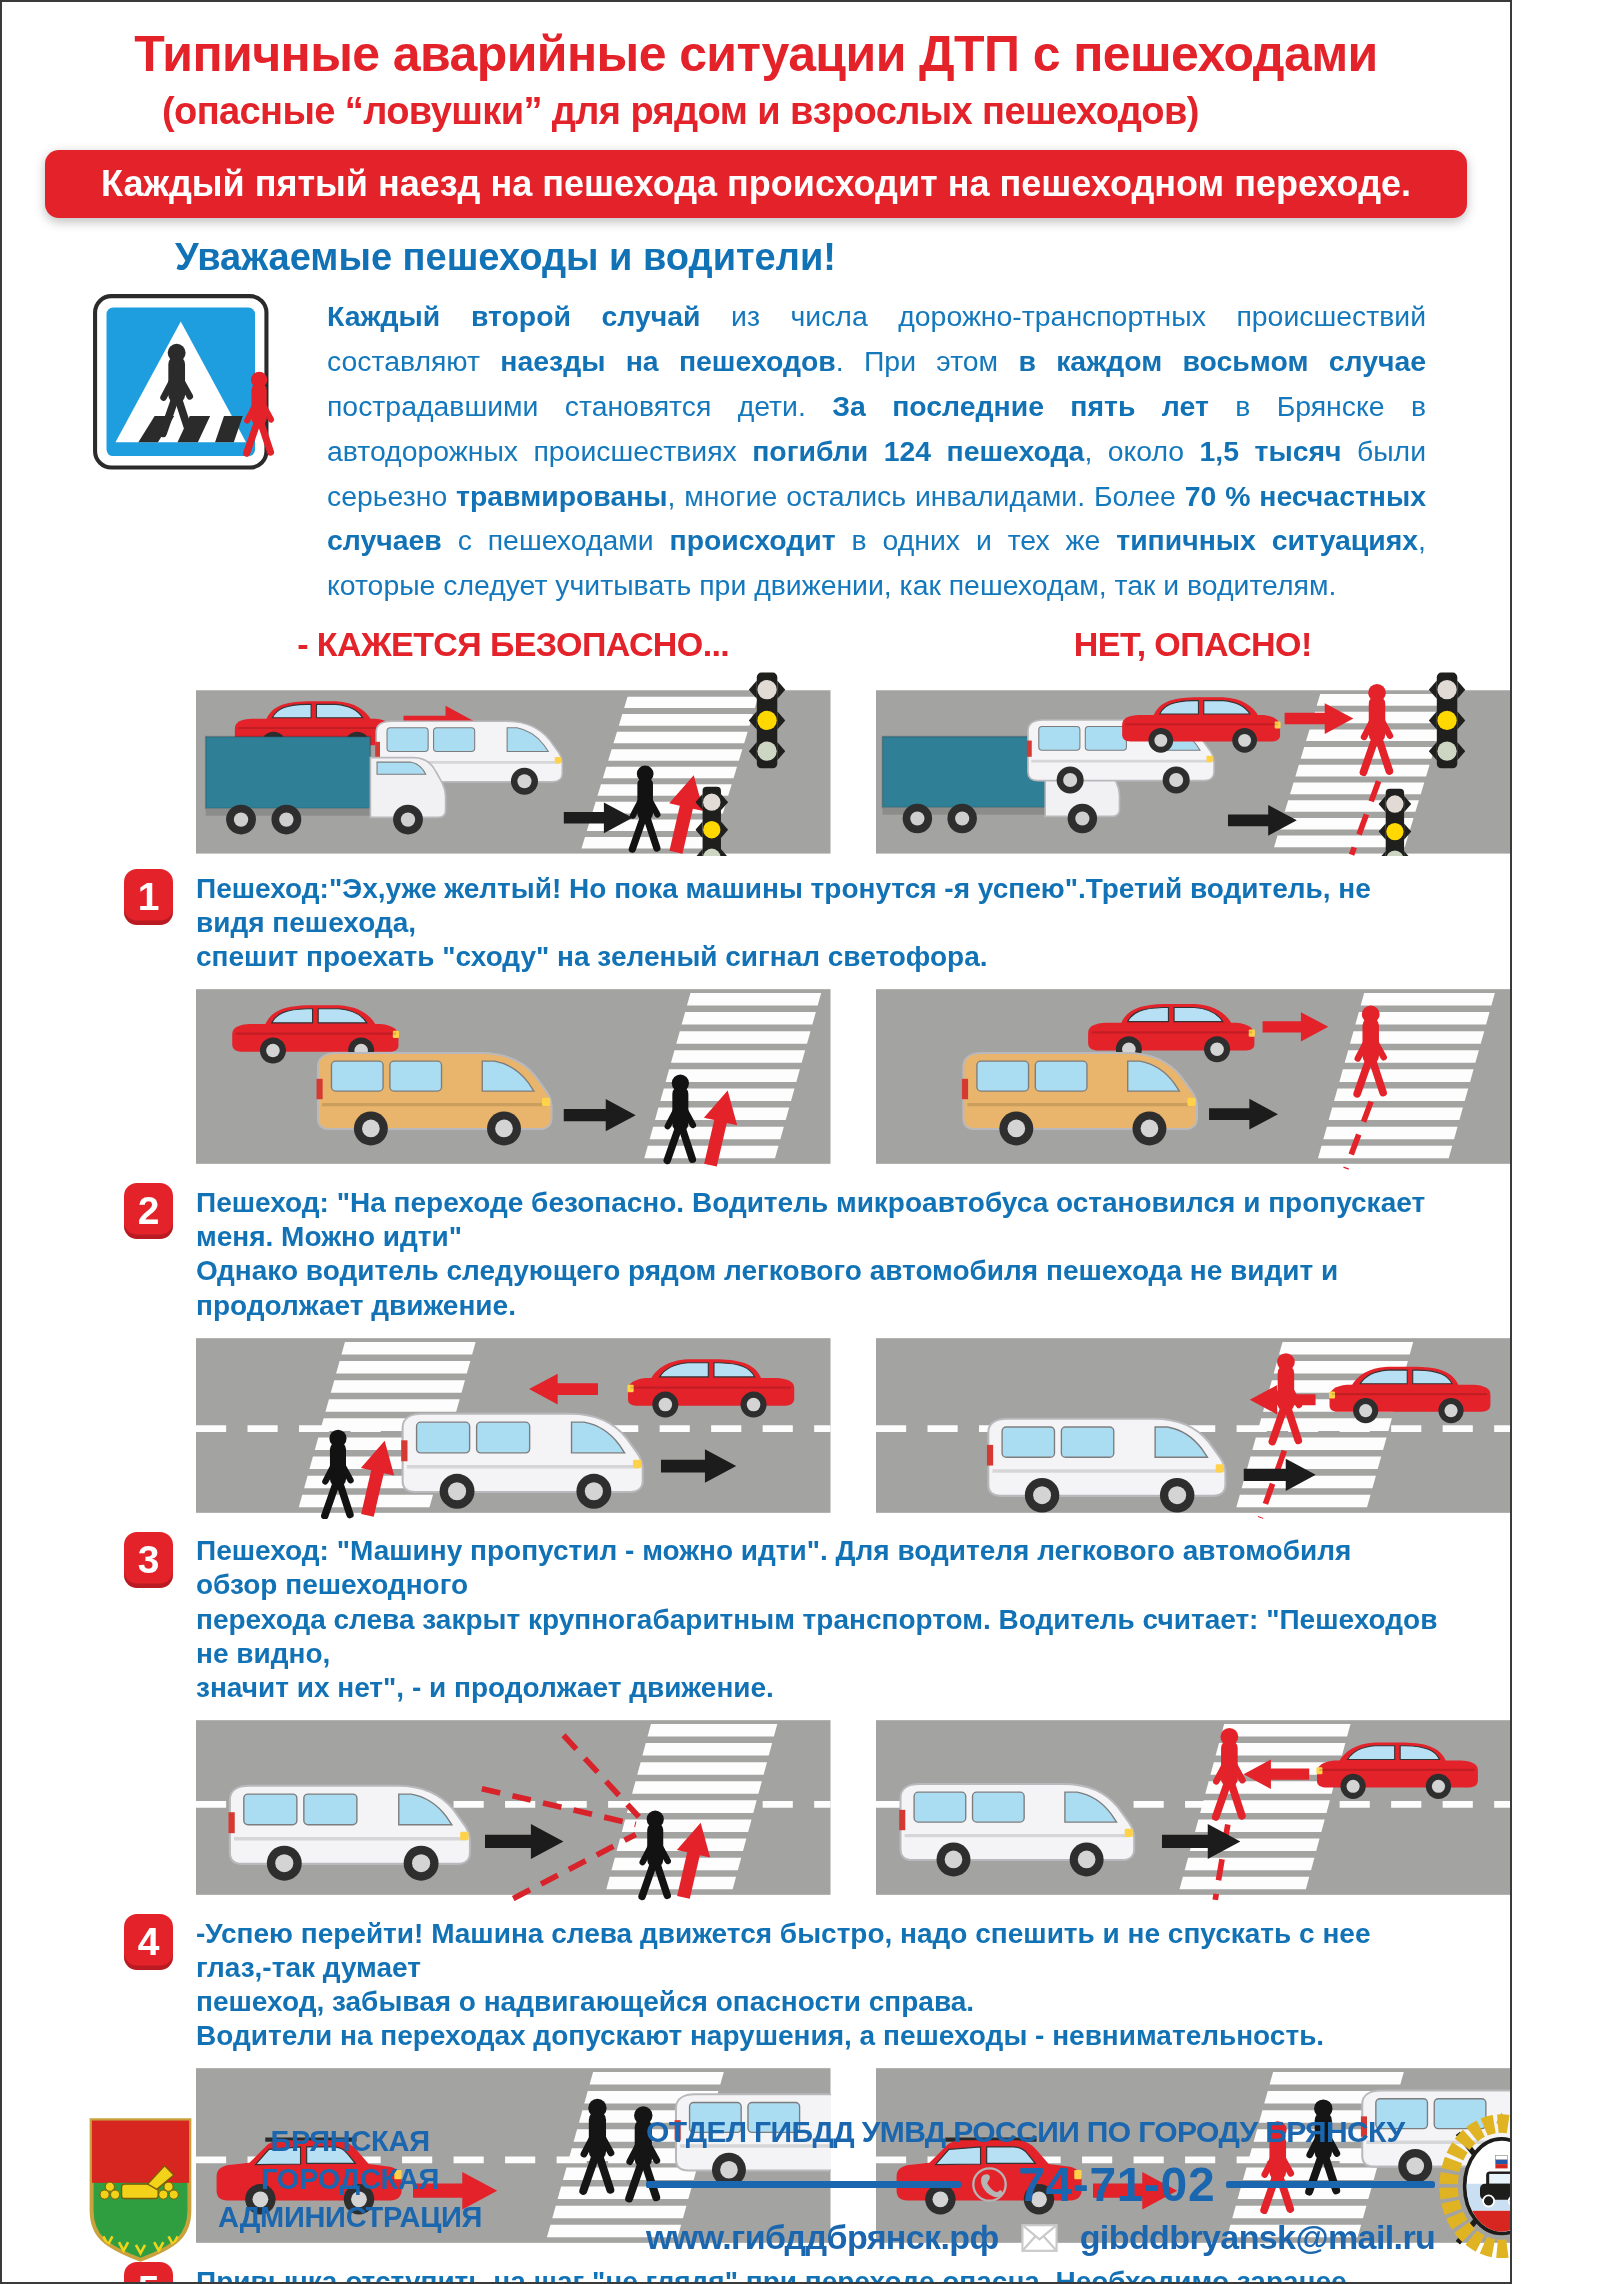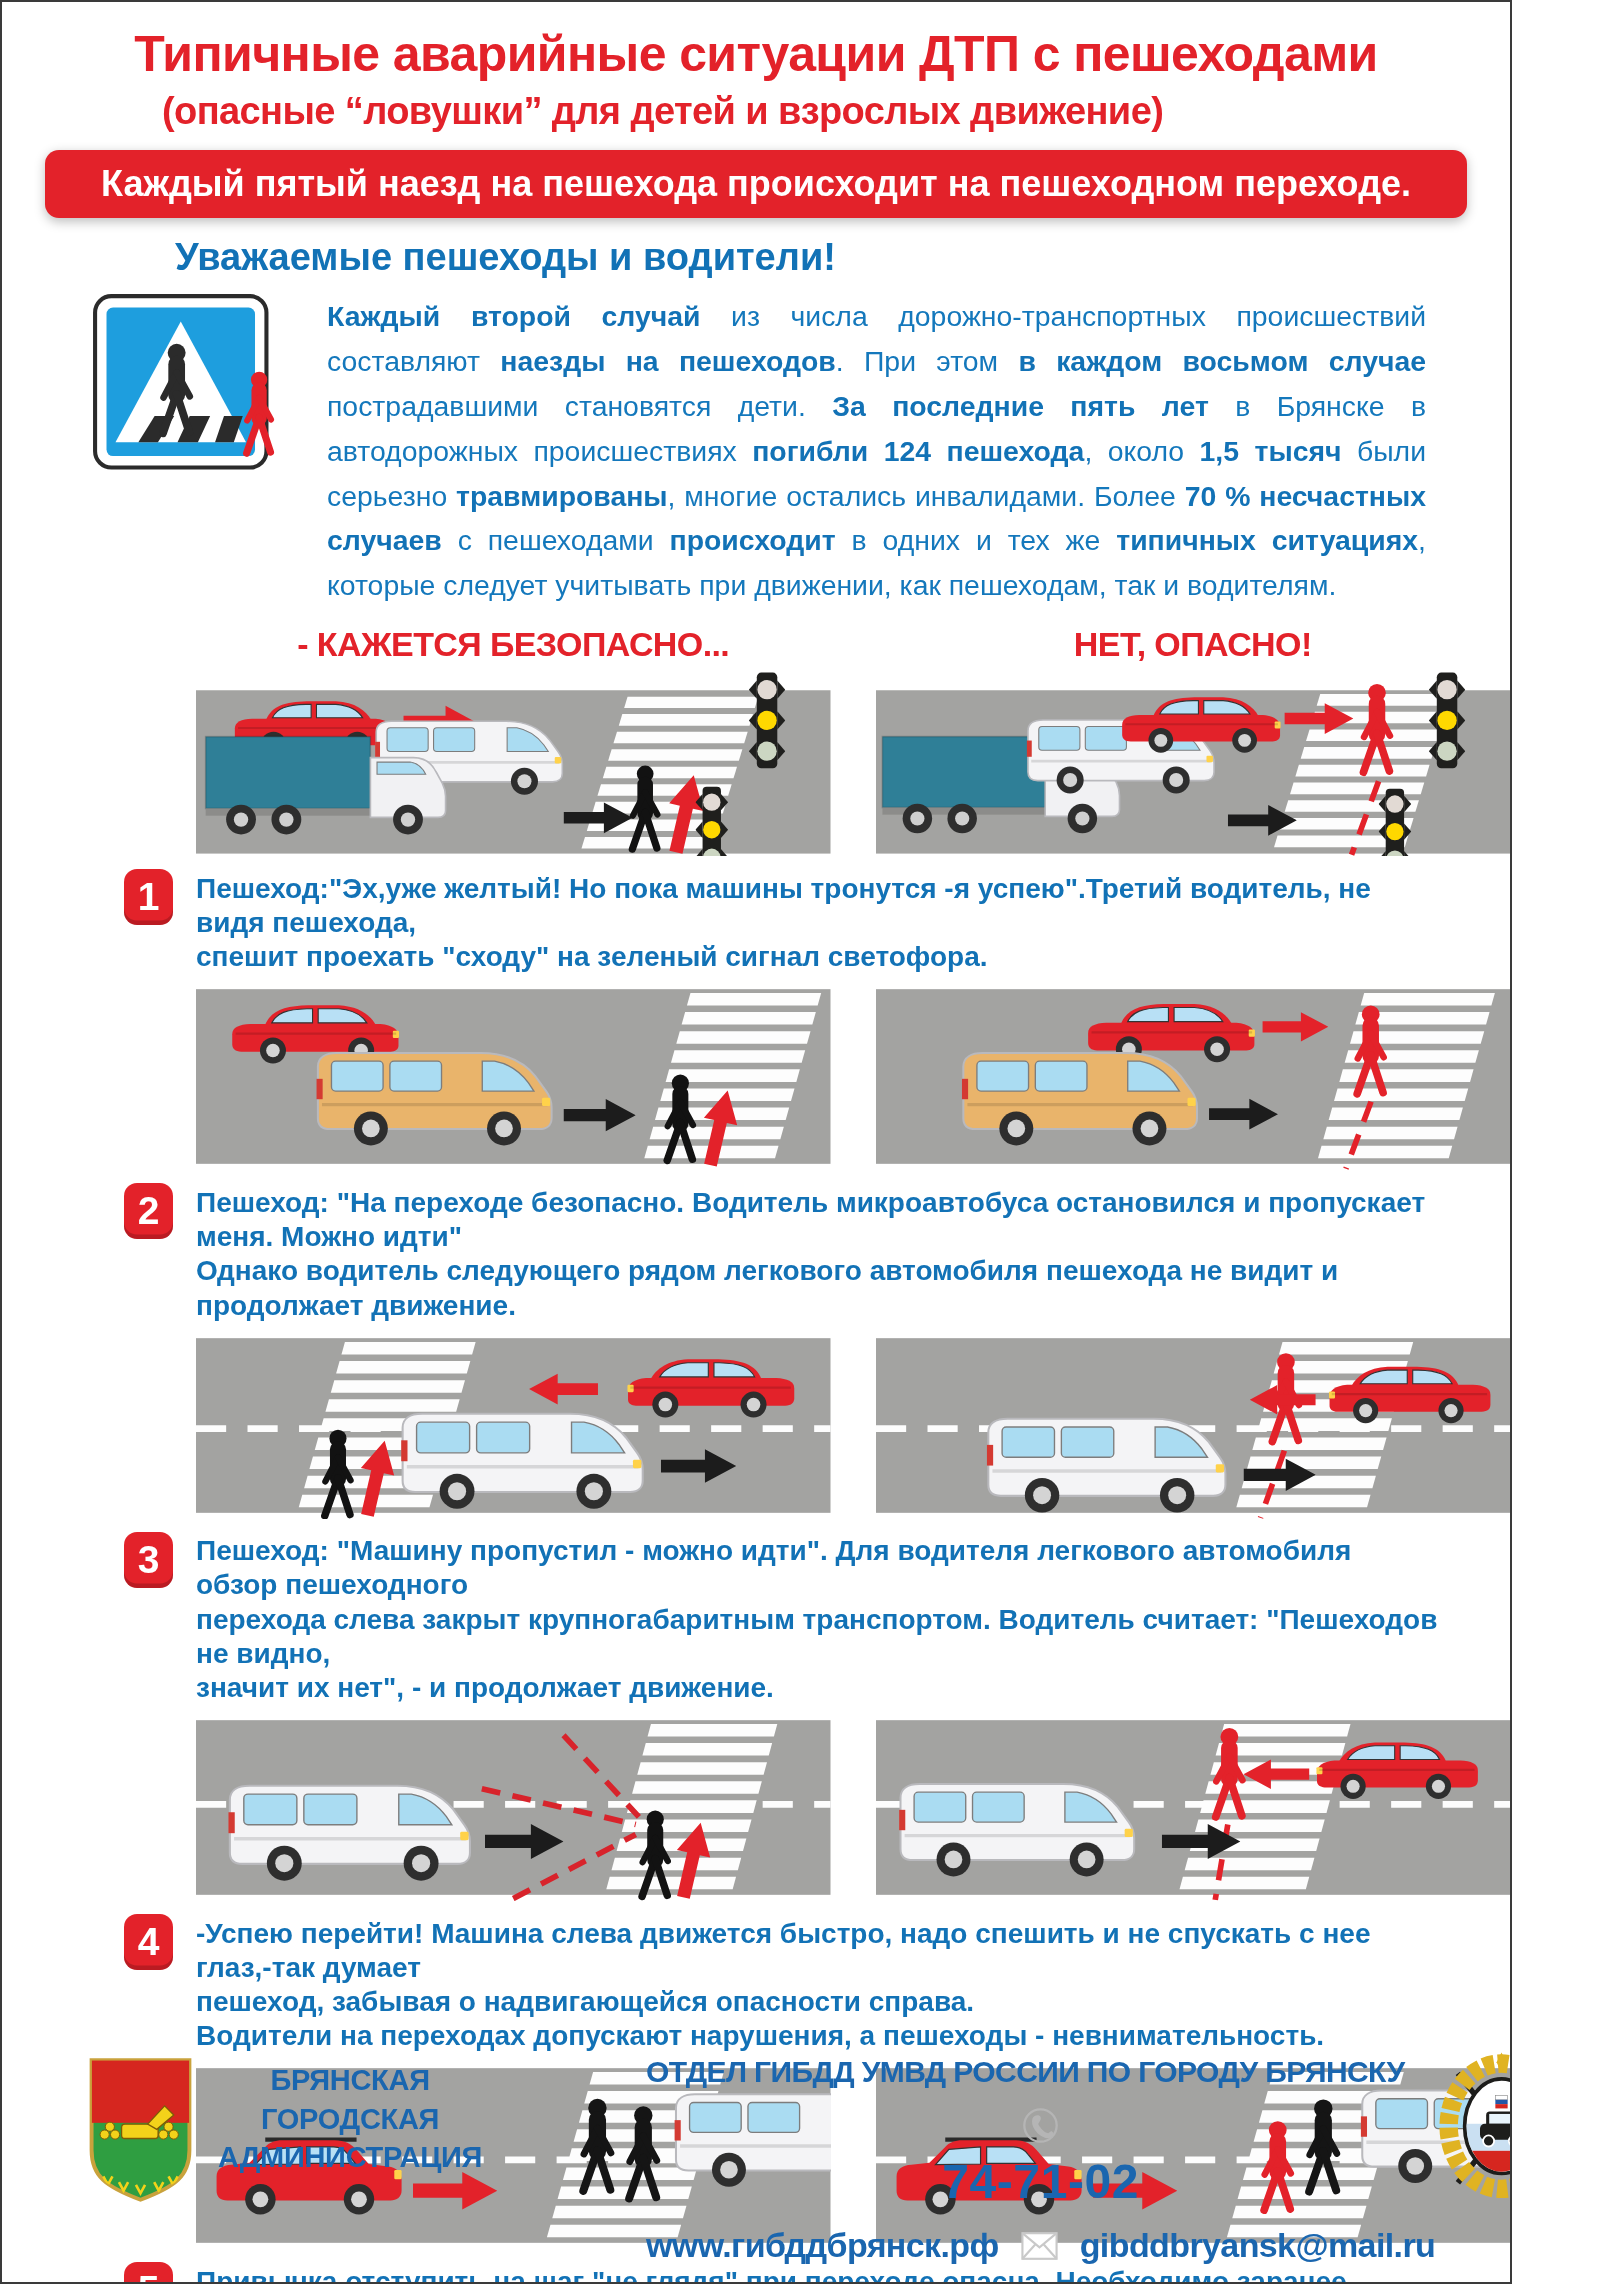--- a/index.html
+++ b/index.html
@@ -37,21 +37,21 @@
   }
   .caption p{margin:2.6px 0 0 0;color:#1272b6;font-weight:bold;font-size:28px;line-height:1.22;}
   
   .footer{position:absolute;left:0;right:0;bottom:17px;display:flex;align-items:flex-start;padding:0 56px 0 83px;}
   .footer-left{display:flex;gap:22px;align-items:flex-start;}
   .coat-wrap{width:111px;height:150px;flex:none;}
   .org{color:#1a66af;font-weight:bold;font-size:29px;line-height:1.32;margin-top:6.5px;letter-spacing:-0.3px;text-align:center;}
   .footer-right{margin-left:auto;display:flex;gap:2px;align-items:flex-start;width:808px;}
   .fr-text{flex:1;color:#1a66af;}
   .fr-title{font-weight:bold;font-size:30px;letter-spacing:-0.6px;white-space:nowrap;}
-  .phone-row{display:flex;align-items:center;gap:10.3px;margin-top:7.8px;flex-direction:column;}
+  .phone-row{display:flex;align-items:center;gap:10.3px;margin-top:7.8px;}
   .phone-line{height:7.1px;background:#1a66af;border-radius:2.6px;}
   .pl-left{flex:1.5;}
   .pl-right{flex:1;}
   .phone-num{font-size:48px;font-weight:bold;letter-spacing:0.6px;}
   .ph-ic{width:37px;height:37px;flex:none;}
   .urls{display:flex;align-items:center;gap:22px;margin-top:6.5px;font-size:34px;font-weight:bold;letter-spacing:-0.6px;}
   .env-ic{width:37px;height:30px;flex:none;}
   .emblem-wrap{width:129px;height:152px;flex:none;margin-top:-3.9px;}
   .hidden-defs{position:absolute;width:0;height:0;overflow:hidden;}
 </style>
@@ -193,21 +193,21 @@
         <circle cx="84" cy="146" r="9" fill="#1d1d1b" stroke="#ffffff" stroke-width="3"></circle>
         <circle cx="126" cy="146" r="9" fill="#1d1d1b" stroke="#ffffff" stroke-width="3"></circle>
       </g>
     </symbol>
   </defs>
 </svg>
 
 <div class="page">
 
   <div class="title">Типичные аварийные ситуации ДТП с пешеходами</div>
-  <div class="subtitle">(опасные “ловушки” для детей и взрослых движение)</div>
+  <div class="subtitle">(опасные “ловушки” для рядом и взрослых пешеходов)</div>
   <div class="banner">Каждый пятый наезд на пешехода происходит на пешеходном переходе.</div>
   <div class="greeting">Уважаемые пешеходы и водители!</div>
 
   <div class="intro">
     <div class="sign-wrap">
       <svg viewBox="0 0 250 240" width="204" height="196">
           <use href="#crosssign"></use>
         </svg>
     </div>
     <p class="intro-text"><b>Каждый второй случай</b><span> из числа дорожно-транспортных происшествий составляют </span><b>наезды на пешеходов</b><span>. При этом </span><b>в каждом восьмом случае</b><span> пострадавшими становятся дети. </span><b>За последние пять лет</b><span> в Брянске в автодорожных происшествиях </span><b>погибли 124 пешехода</b><span>, около </span><b>1,5 тысяч</b><span> были серьезно </span><b>травмированы</b><span>, многие остались инвалидами. Более </span><b>70 % несчастных случаев</b><span> с пешеходами </span><b>происходит</b><span> в одних и тех же </span><b>типичных ситуациях</b><span>, которые следует учитывать при движении, как пешеходам, так и водителям.</span></p>

